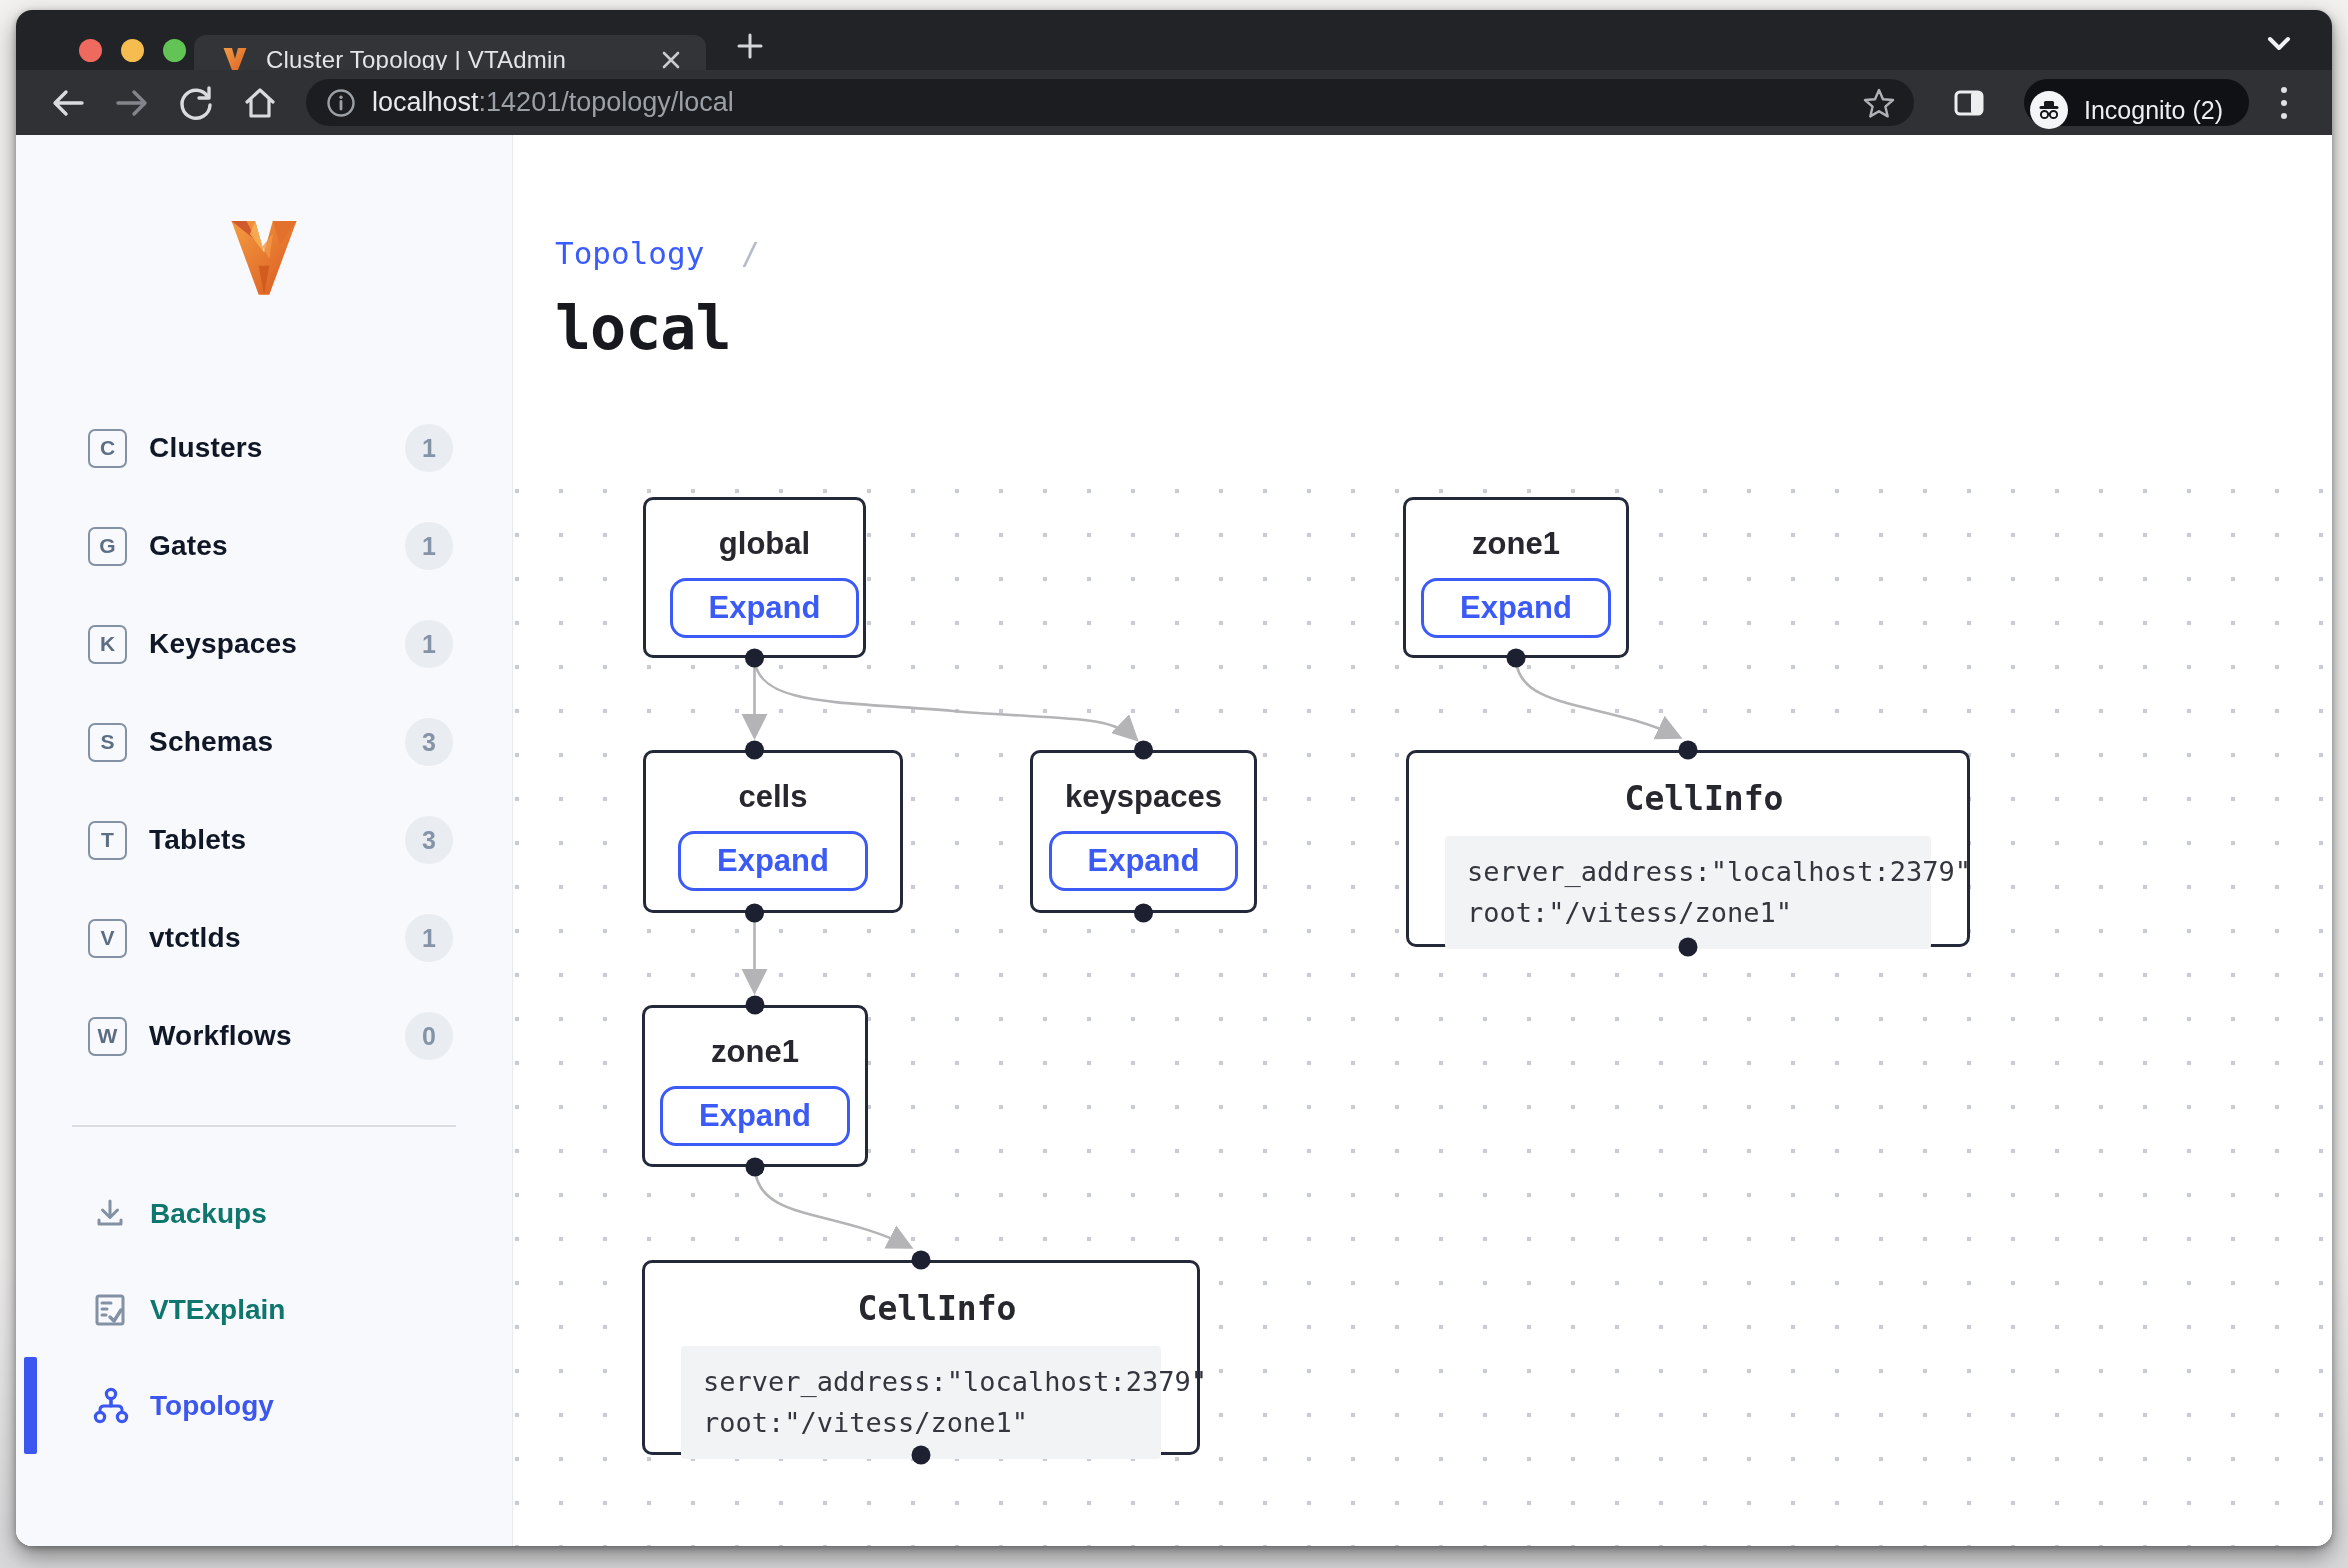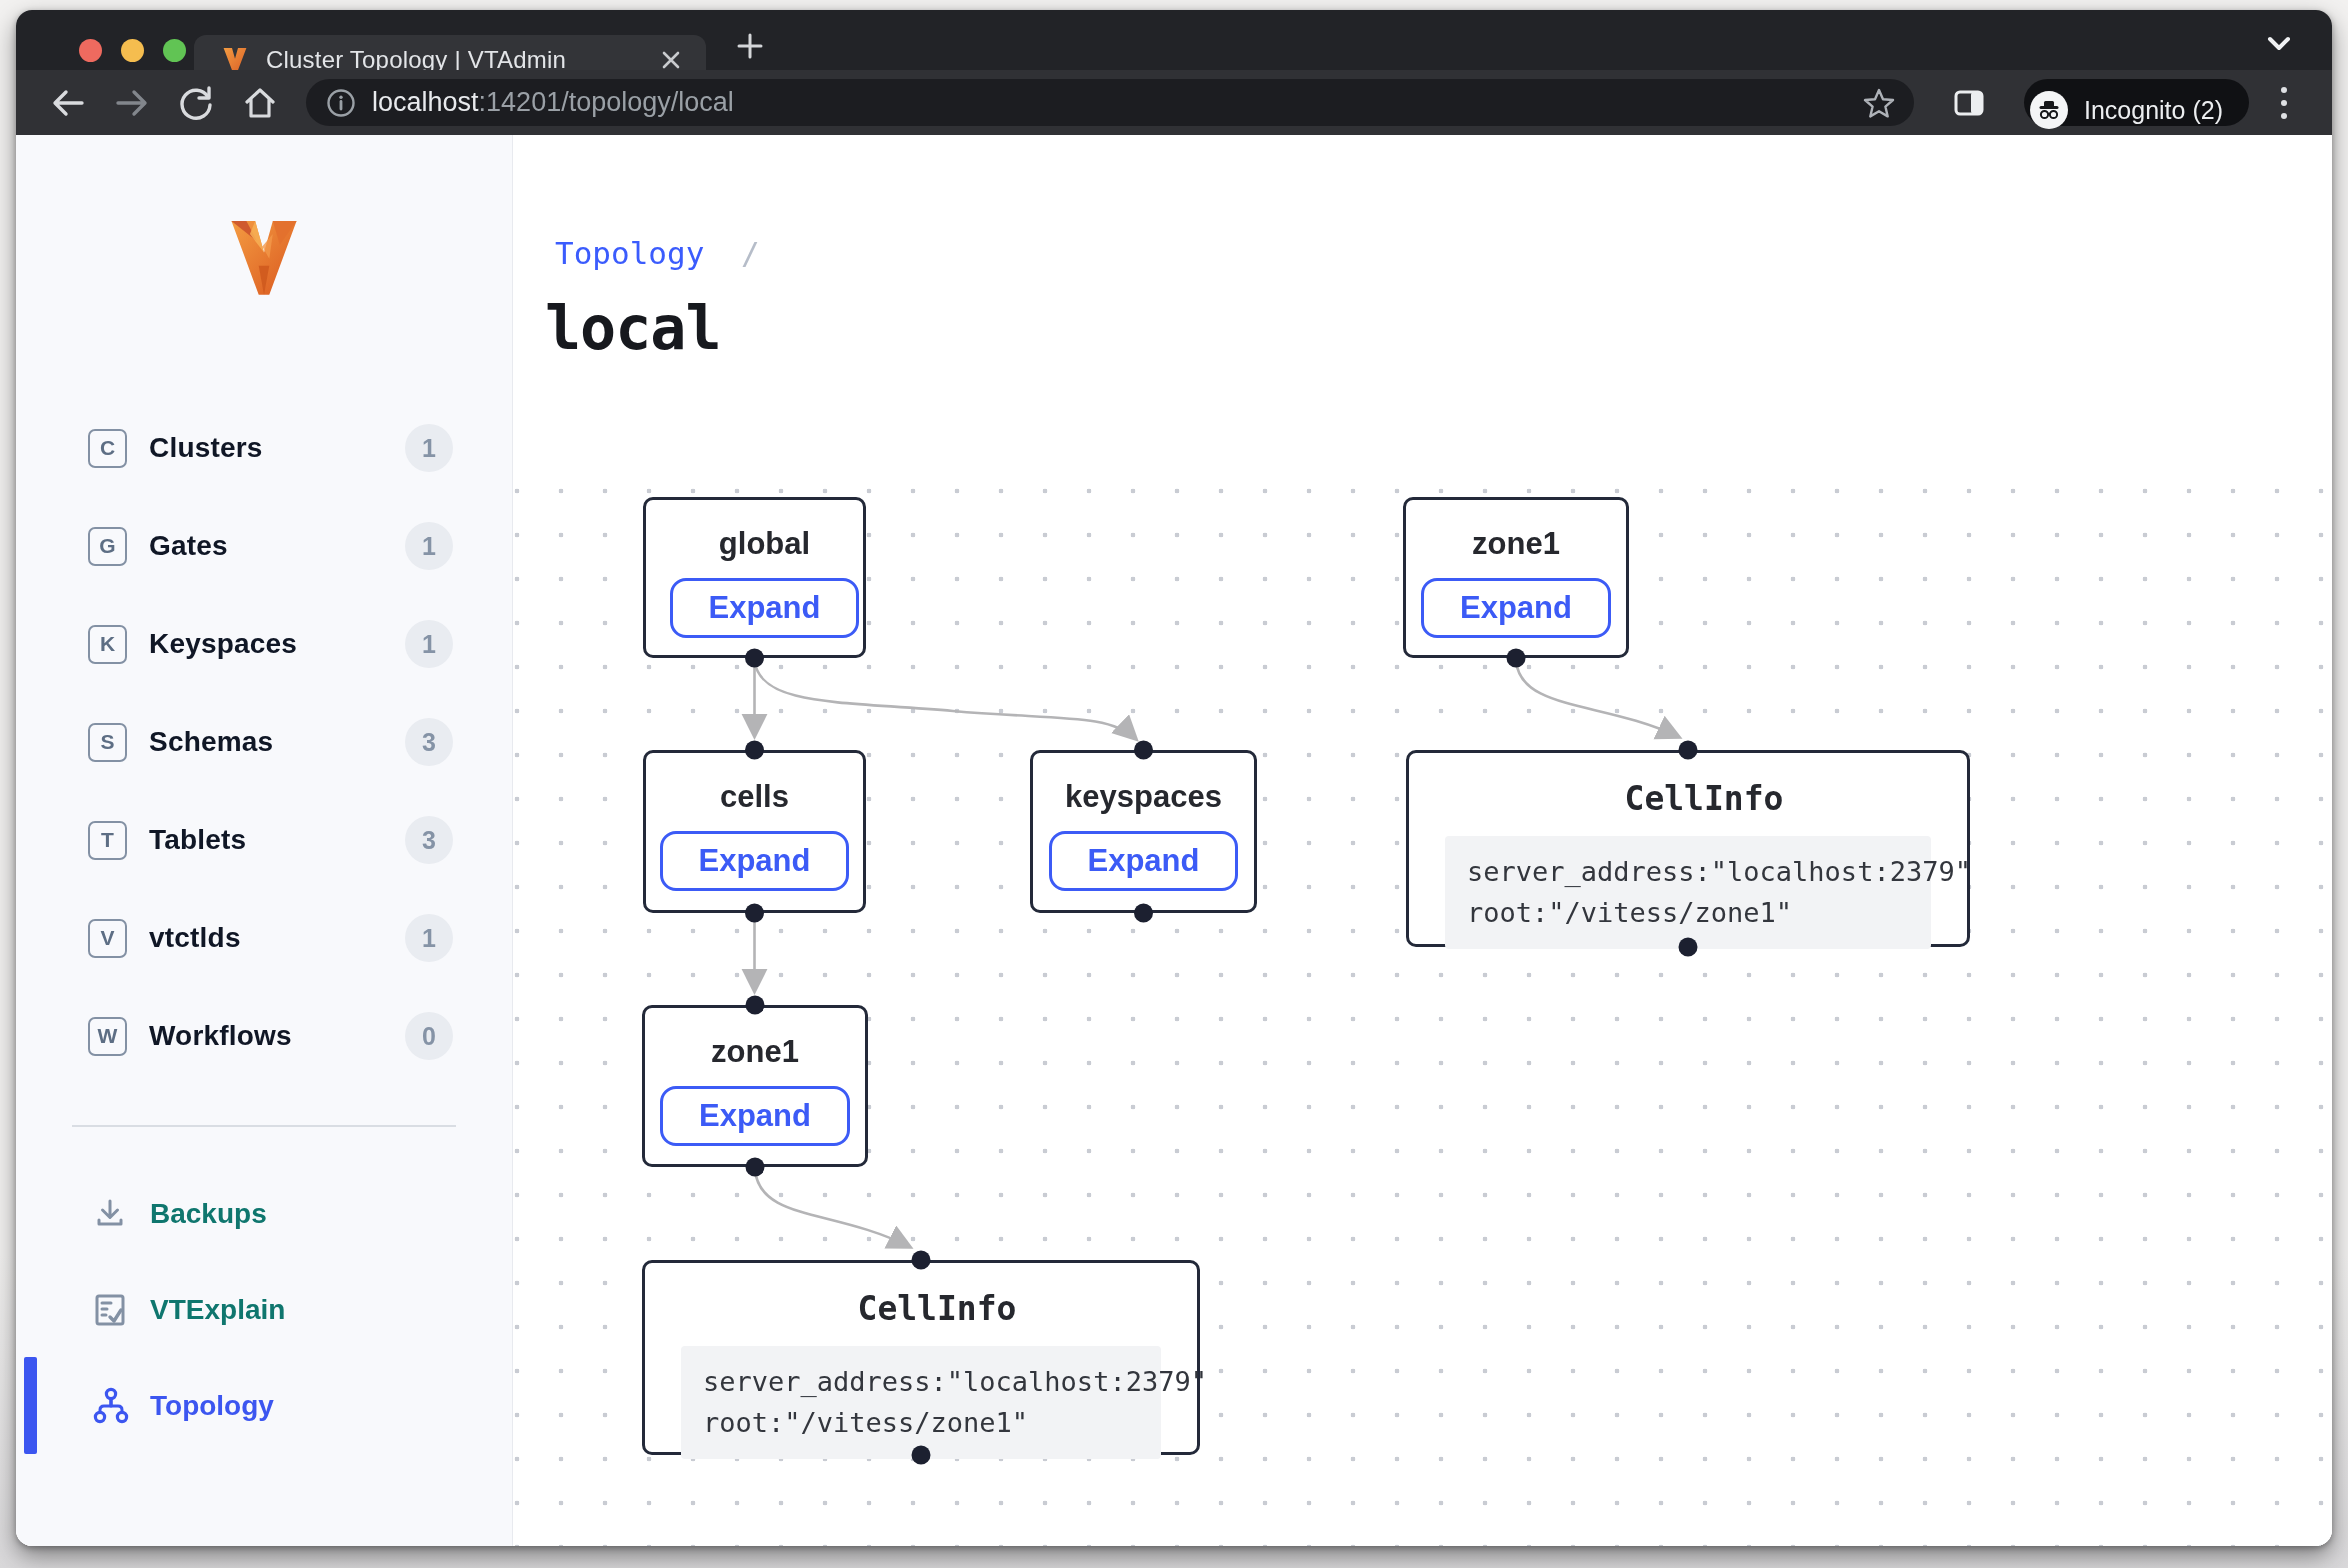--- a/index.html
+++ b/index.html
@@ -63,40 +63,40 @@
   .tool-item { position:relative; height:96px; display:flex; align-items:center; cursor:pointer; }
   .tool-ico { margin-left:74px; width:40px; height:40px; display:flex; align-items:center; justify-content:center; }
   .tool-label { margin-left:20px; font-size:28px; font-weight:700; color:#0f766e; }
   .tool-item.active .tool-label { color:#3c56f0; }
   .active-bar { position:absolute; left:8px; top:1222px; width:13px; height:97px; background:#3c56f0; border-radius:2px; }
 
   
   .breadcrumb { position:absolute; left:42px; top:100px; font-family:"DejaVu Sans Mono", monospace; font-size:31px; }
   .crumb-link { color:#3b5cfd; cursor:pointer; }
   .crumb-sep { color:#b6bdc9; margin-left:18px; }
-  .page-title { position:absolute; left:32px; top:158px; font-family:"DejaVu Sans Mono", monospace;
+  .page-title { position:absolute; left:42px; top:158px; font-family:"DejaVu Sans Mono", monospace;
                 font-weight:700; font-size:60px; color:#17191e; letter-spacing:-1px; }
 
   .canvas { position:absolute; left:0; top:320px; width:1819px; height:1091px;
             background-image:radial-gradient(circle, #c9ccd3 2.2px, transparent 2.6px);
             background-size:44px 44px; background-position:26px 14px; }
   .edges { position:absolute; inset:0; pointer-events:none; }
 
   .node { position:absolute; background:#fff; border:3px solid #232939; border-radius:10px; text-align:center; }
   .node-title { font-size:31px; font-weight:700; color:#26282e; margin-top:26px; }
   .node-title.mono { font-family:"DejaVu Sans Mono", monospace; font-size:33px;padding-left:32px; }
   .expand-btn { display:inline-block; margin-top:16px; padding:9px 36px; border:3px solid #3c5bf6; border-radius:16px;
                 color:#3c5bf6; font-size:31px; font-weight:700; background:#fff; cursor:pointer; }
   .code-block { margin:18px 36px 0; background:#f2f3f5; border-radius:4px; text-align:left;
                 padding:16px 22px; font-family:"DejaVu Sans Mono", monospace; font-size:27px; color:#33363d; line-height:1.5; }
 
   
   #node-global   { left:130px; top:42px;  width:223px; height:161px;padding-left:20px; }
   #node-zone1-r  { left:890px; top:42px;  width:226px; height:161px; }
-  #node-cells    { left:130px; top:295px; width:223px; height:163px; }
+  #node-cells    { left:130px; top:295px; width:260px; height:163px; }
   #node-keyspaces{ left:517px; top:295px; width:227px; height:163px; }
   #node-cellinfo-r { left:893px; top:295px; width:564px; height:197px; }
   #node-zone1-l  { left:129px; top:550px; width:226px; height:162px; }
   #node-cellinfo-b { left:129px; top:805px; width:558px; height:195px; }
 </style>
 </head>
 <body>
 
 <div class="stage">
   <div class="window">

